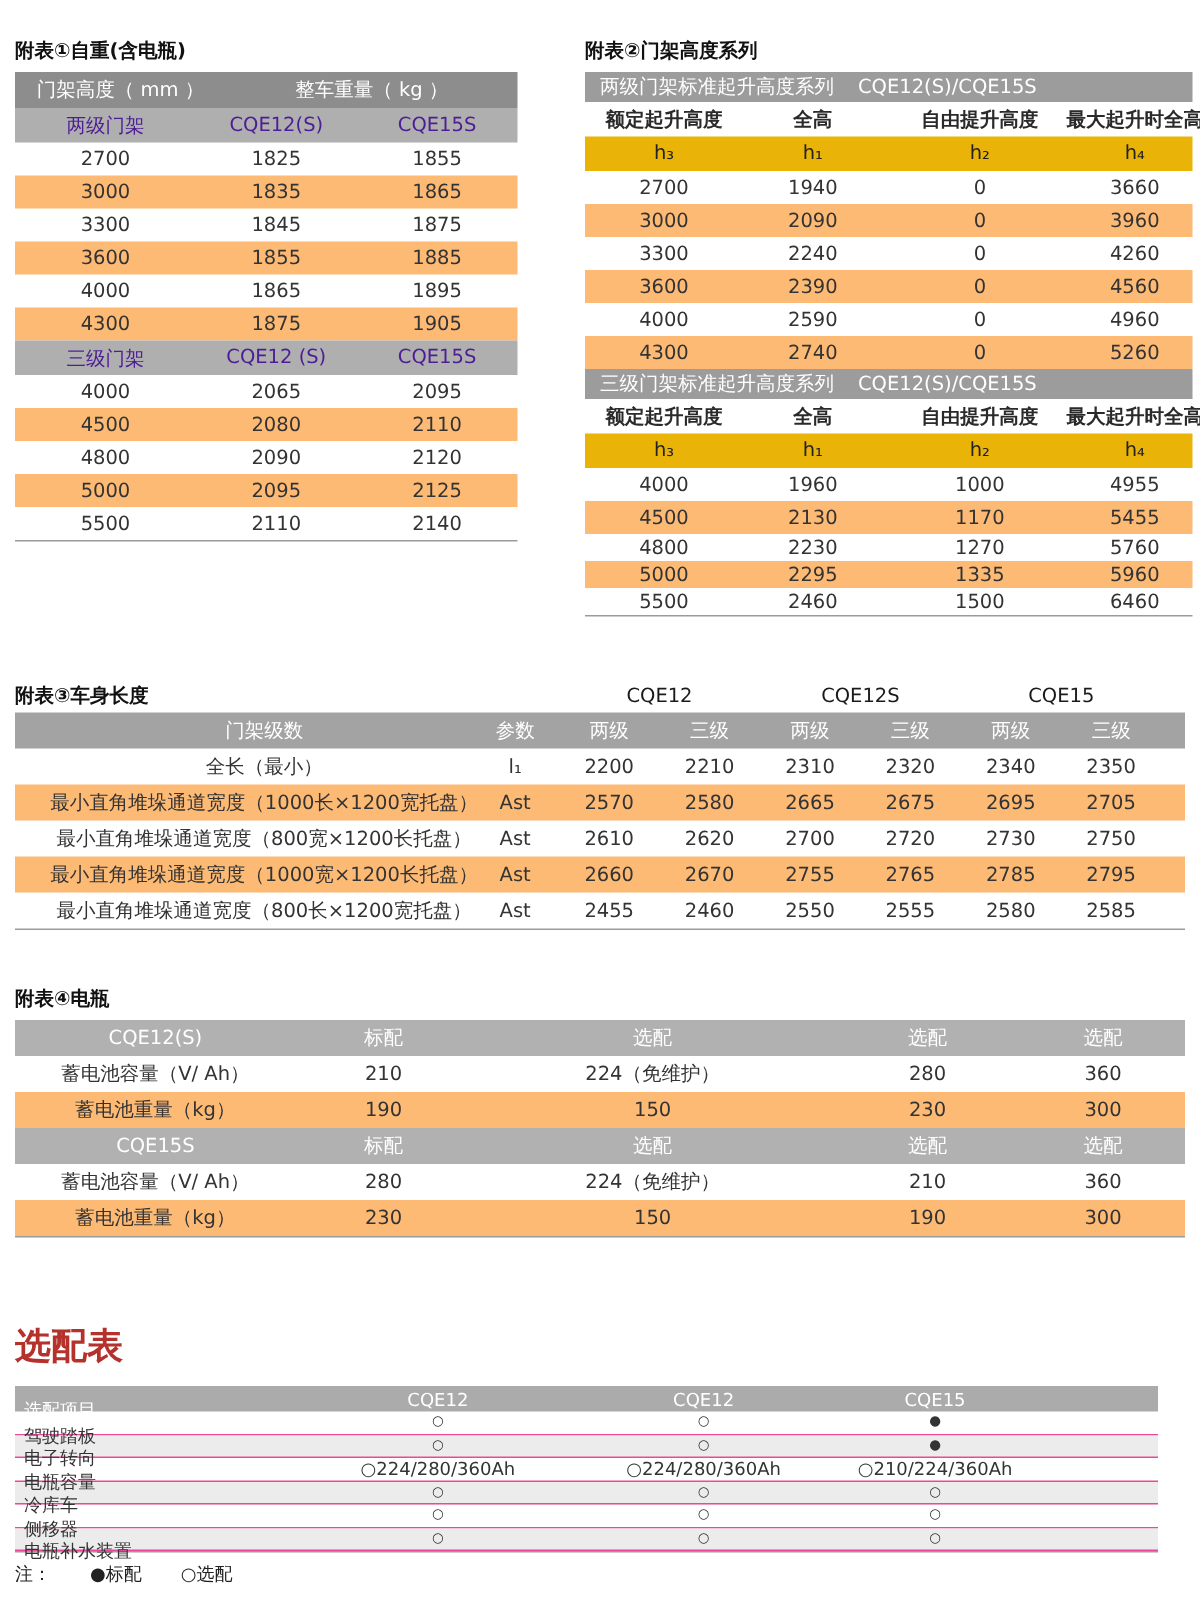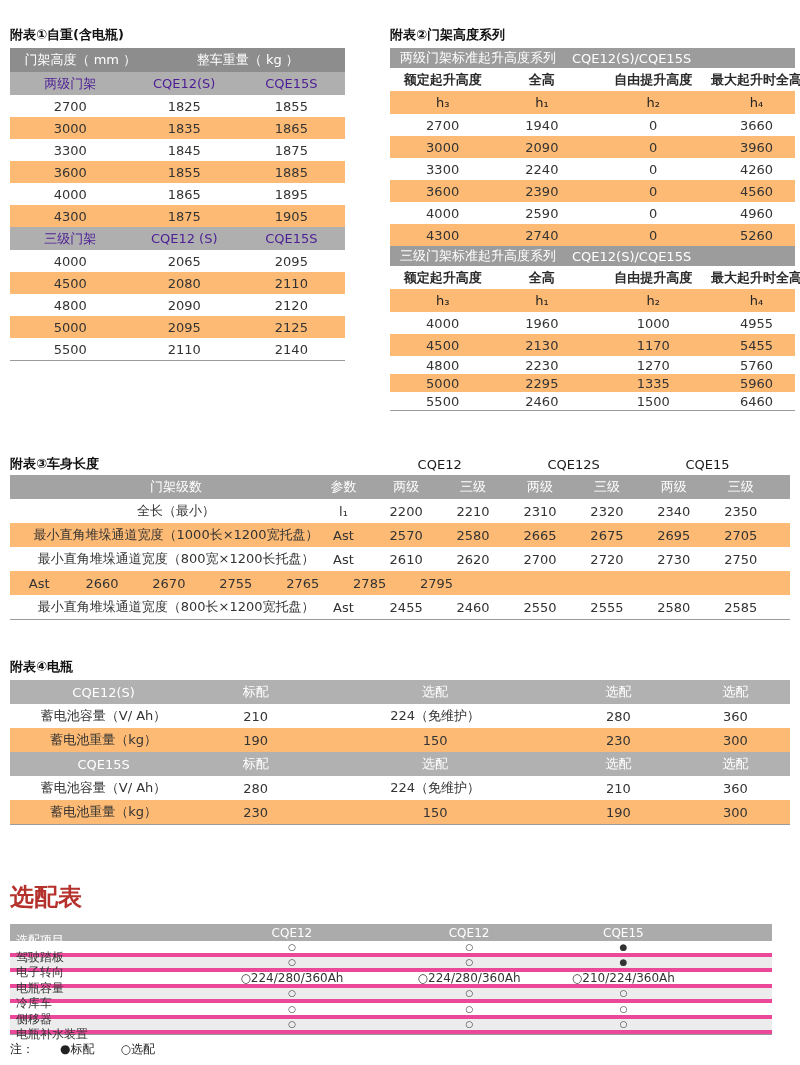--- a/index.html
+++ b/index.html
@@ -19,21 +19,21 @@
   .r{display:flex;height:22px;}
   .c{display:flex;align-items:center;justify-content:center;white-space:nowrap;overflow:visible;}
 
   
   .hd1{background:#8d8d8d;color:#fff;height:24px;}
   .sech{background:#afafaf;color:#4c1d95;height:23px;}
   .band{background:#9c9c9c;color:#fff;height:20px;align-items:center;padding-left:10px;}
   .band span{white-space:nowrap;}
   .band .bm{margin-left:16px;}
   .colhd{height:23px;font-weight:bold;color:#2a2a2a;background:#fff;}
-  .sub{background:#fdba74;color:#222;height:23px;}
+  .sub{background:#eab308;color:#222;height:23px;}
   .t3hd{background:#a3a3a3;color:#fff;height:24px;}
   .t4hd{background:#b1b1b1;color:#fff;height:24px;}
   .opthd{background:#ababab;color:#fff;height:17px;font-size:12px;}
   .alt{background:#fdba74;}
   .oalt{background:#ececec;}
 
   
   .w42{width:42%;} .w58{width:58%;} .w36{width:36%;} .w32{width:32%;}
   
   .w26{width:26%;} .w23{width:23%;} .wc32{width:32%;} .w19{width:19%;}
@@ -44,21 +44,21 @@
   .t3-models{display:flex;width:53.5%;height:22px;}
   .mcell{width:32.1%;display:flex;justify-content:center;align-items:center;color:#1a1a1a;}
   .tc-label{width:39%;padding-left:28px;} .tc-param{width:7.5%;} .tc-num{width:8.58%;}
   .h24{height:24px;}
   
   .fc-label{width:24%;} .fc-std{width:15%;} .fc-o1{width:31%;} .fc-o2{width:16%;} .fc-o3{width:14%;}
   
   .opt-title{font-size:24px;font-weight:bold;height:30px;line-height:26px;margin-bottom:10px;}
   .oc-label{width:22%;justify-content:flex-start;padding-left:6px;margin-top:16px;}
   .oc-1{width:30%;} .oc-2{width:16.5%;} .oc-3{width:24%;}
-  .orow{height:15.5px;font-size:12px;border-bottom:4px solid #ec4899;}
+  .orow{height:15.5px;font-size:12px;border-bottom:1px solid #ec4899;}
   .sym{font-size:9px;}
   .note{margin-top:6px;font-size:12px;color:#222;display:flex;gap:26px;}
   .note .nl{font-weight:normal;}
 </style>
 </head>
 <body>
 
 <section class="t1">
   <div class="sec-title">附表①自重(含电瓶)</div>
   <div class="tbl" id="t1-body">
@@ -282,20 +282,21 @@
         <div class="c tc-label">最小直角堆垛通道宽度（800宽×1200长托盘）</div>
         <div class="c tc-param">Ast</div>
         <div class="c tc-num">2610</div>
         <div class="c tc-num">2620</div>
         <div class="c tc-num">2700</div>
         <div class="c tc-num">2720</div>
         <div class="c tc-num">2730</div>
         <div class="c tc-num">2750</div>
       </div>
       <div class="r alt h24">
+        <div class="c tc-label">最小直角堆垛通道宽度（1000宽×1200长托盘）</div>
         <div class="c tc-param">Ast</div>
         <div class="c tc-num">2660</div>
         <div class="c tc-num">2670</div>
         <div class="c tc-num">2755</div>
         <div class="c tc-num">2765</div>
         <div class="c tc-num">2785</div>
         <div class="c tc-num">2795</div>
       </div>
       <div class="r h24">
         <div class="c tc-label">最小直角堆垛通道宽度（800长×1200宽托盘）</div>

